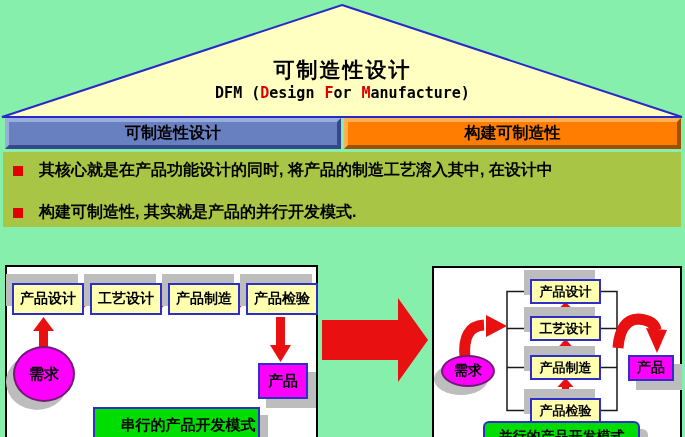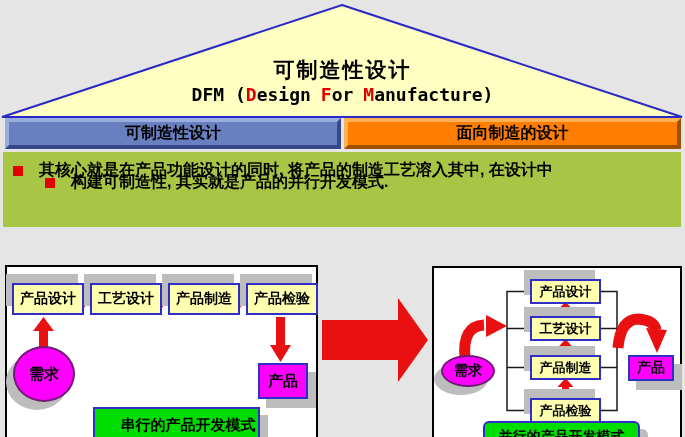--- a/index.html
+++ b/index.html
@@ -1,25 +1,25 @@
 <!DOCTYPE html>
 <html><head>
 <meta charset="utf-8">
 <style>
   html,body{margin:0;padding:0;background:#fff;}
-  .stage{position:relative;width:685px;height:437px;background:#e5e5e5;overflow:hidden;
+  .stage{position:relative;width:685px;height:437px;background:#86efac;overflow:hidden;
          font-family:"Liberation Sans",sans-serif;color:#000;}
   .abs{position:absolute;}
 
   
   #roof-svg{position:absolute;left:0;top:0;}
   .title-line1{position:absolute;top:56px;left:0;width:685px;text-align:center;
                font-size:21px;font-weight:bold;letter-spacing:2px;}
   .title-line2{position:absolute;top:84px;left:0;width:685px;text-align:center;
-               font-size:18px;font-weight:bold;
+               font-size:15px;font-weight:bold;
                font-family:"DejaVu Sans Mono","Liberation Mono",monospace;}
   .title-line2 .red{color:#e00000;}
   .title-line2 .gap{margin-right:10px;}
 
   
   .bar{position:absolute;top:118px;height:23px;display:flex;align-items:center;justify-content:center;
        font-size:16px;font-weight:bold;}
   #bar-left{left:5px;width:328px;background:#687fc0;
             border-top:4px solid #9aaede;border-left:4px solid #9aaede;
             border-bottom:4px solid #33498c;border-right:4px solid #33498c;}
@@ -69,29 +69,29 @@
   <div class="title-line1">可制造性设计</div>
 
   <div class="title-line2">
     <span>DFM (</span><span class="red">D</span><span class="gap">esign</span><span class="red">F</span><span class="gap">or</span><span class="red">M</span><span>anufacture)</span>
   </div>
 
   <div class="bar" id="bar-left">
     <span>可制造性设计</span>
   </div>
   <div class="bar" id="bar-right">
-    <span>面向制造的设计</span>
+    <span>构建可制造性</span>
   </div>
 
   <div id="summary-box">
     <div class="bullet-row" style="top:8px;">
       <span class="bullet-sq"></span>
       <span class="bullet-text">其核心就是在产品功能设计的同时, 将产品的制造工艺溶入其中, 在设计中</span>
     </div>
-    <div class="bullet-row" style="top:20px;margin-left:32px;">
+    <div class="bullet-row" style="top:50px;">
       <span class="bullet-sq"></span>
       <span class="bullet-text">构建可制造性, 其实就是产品的并行开发模式.</span>
     </div>
   </div>
 
   <svg class="abs" style="left:320px;top:266px;" width="112" height="128" viewBox="0 0 112 128">
     <polygon points="2,54 78,54 78,32 108,74 78,116 78,94 2,94" fill="#e81010"></polygon>
   </svg>
 
   <div class="panel" id="serial-panel">

